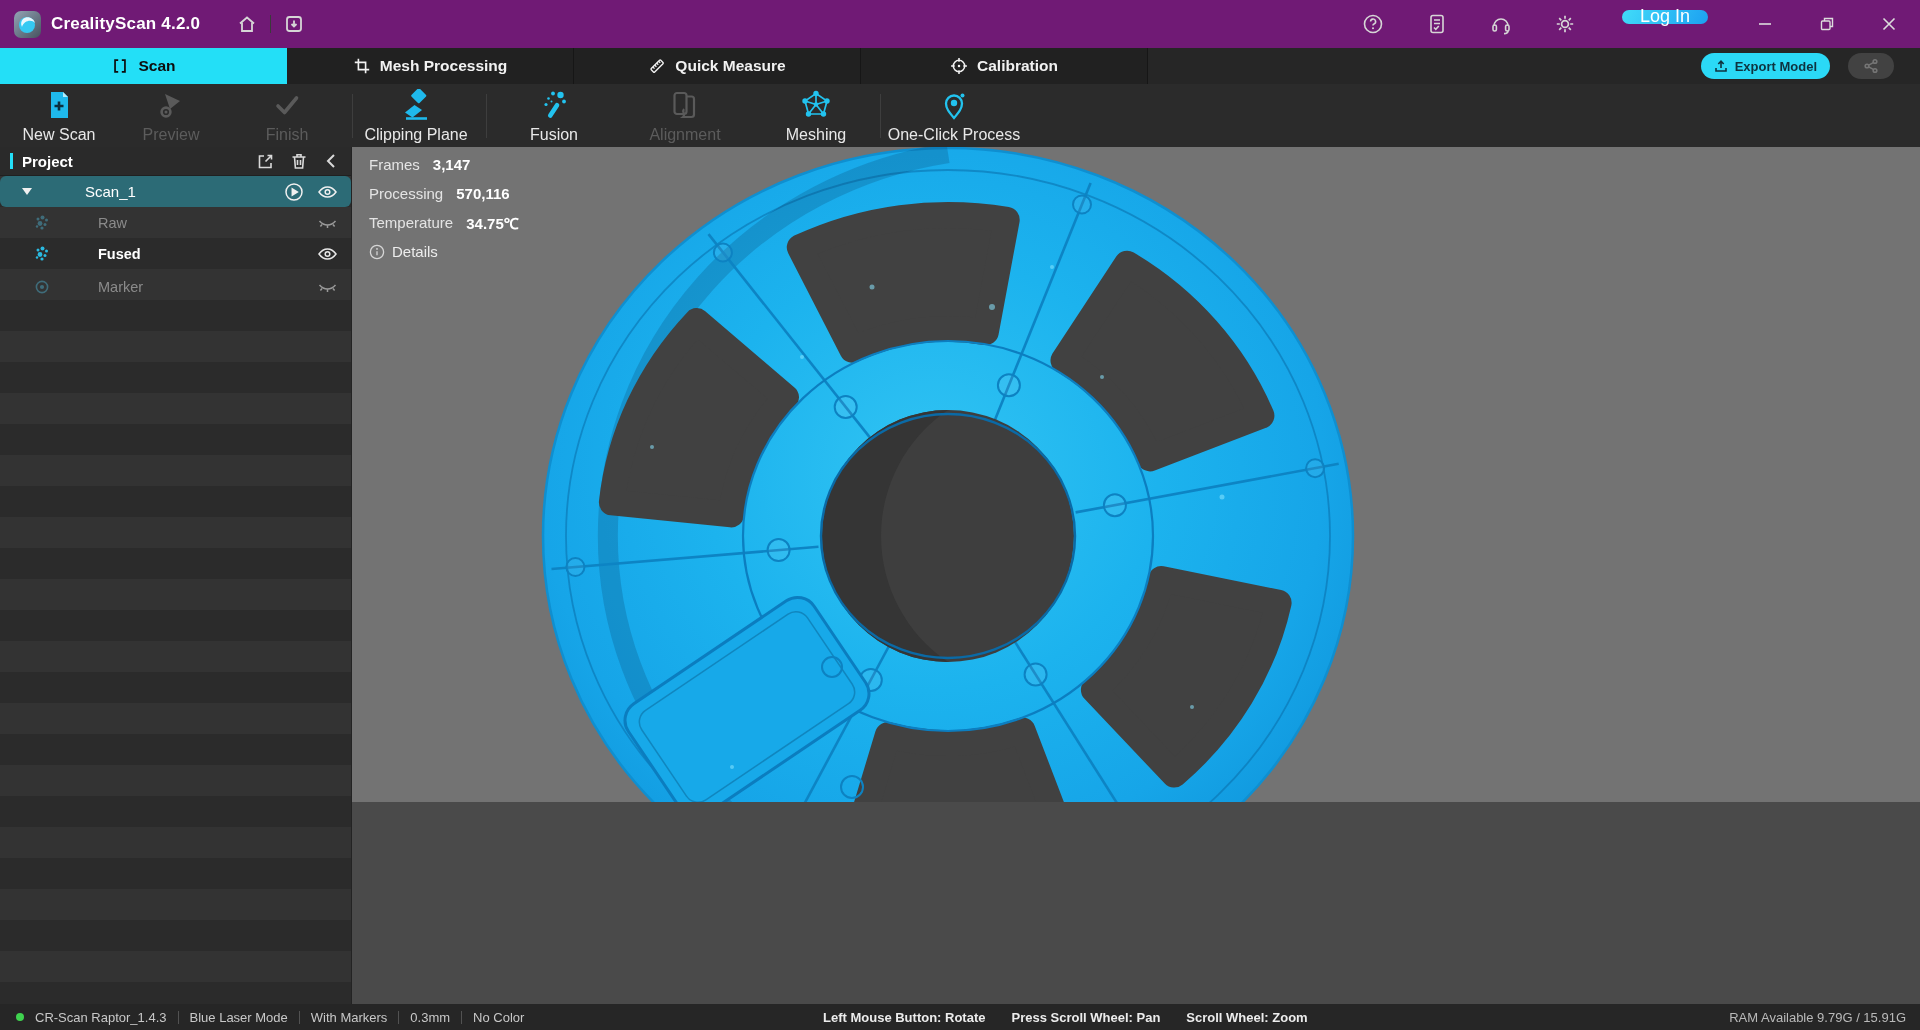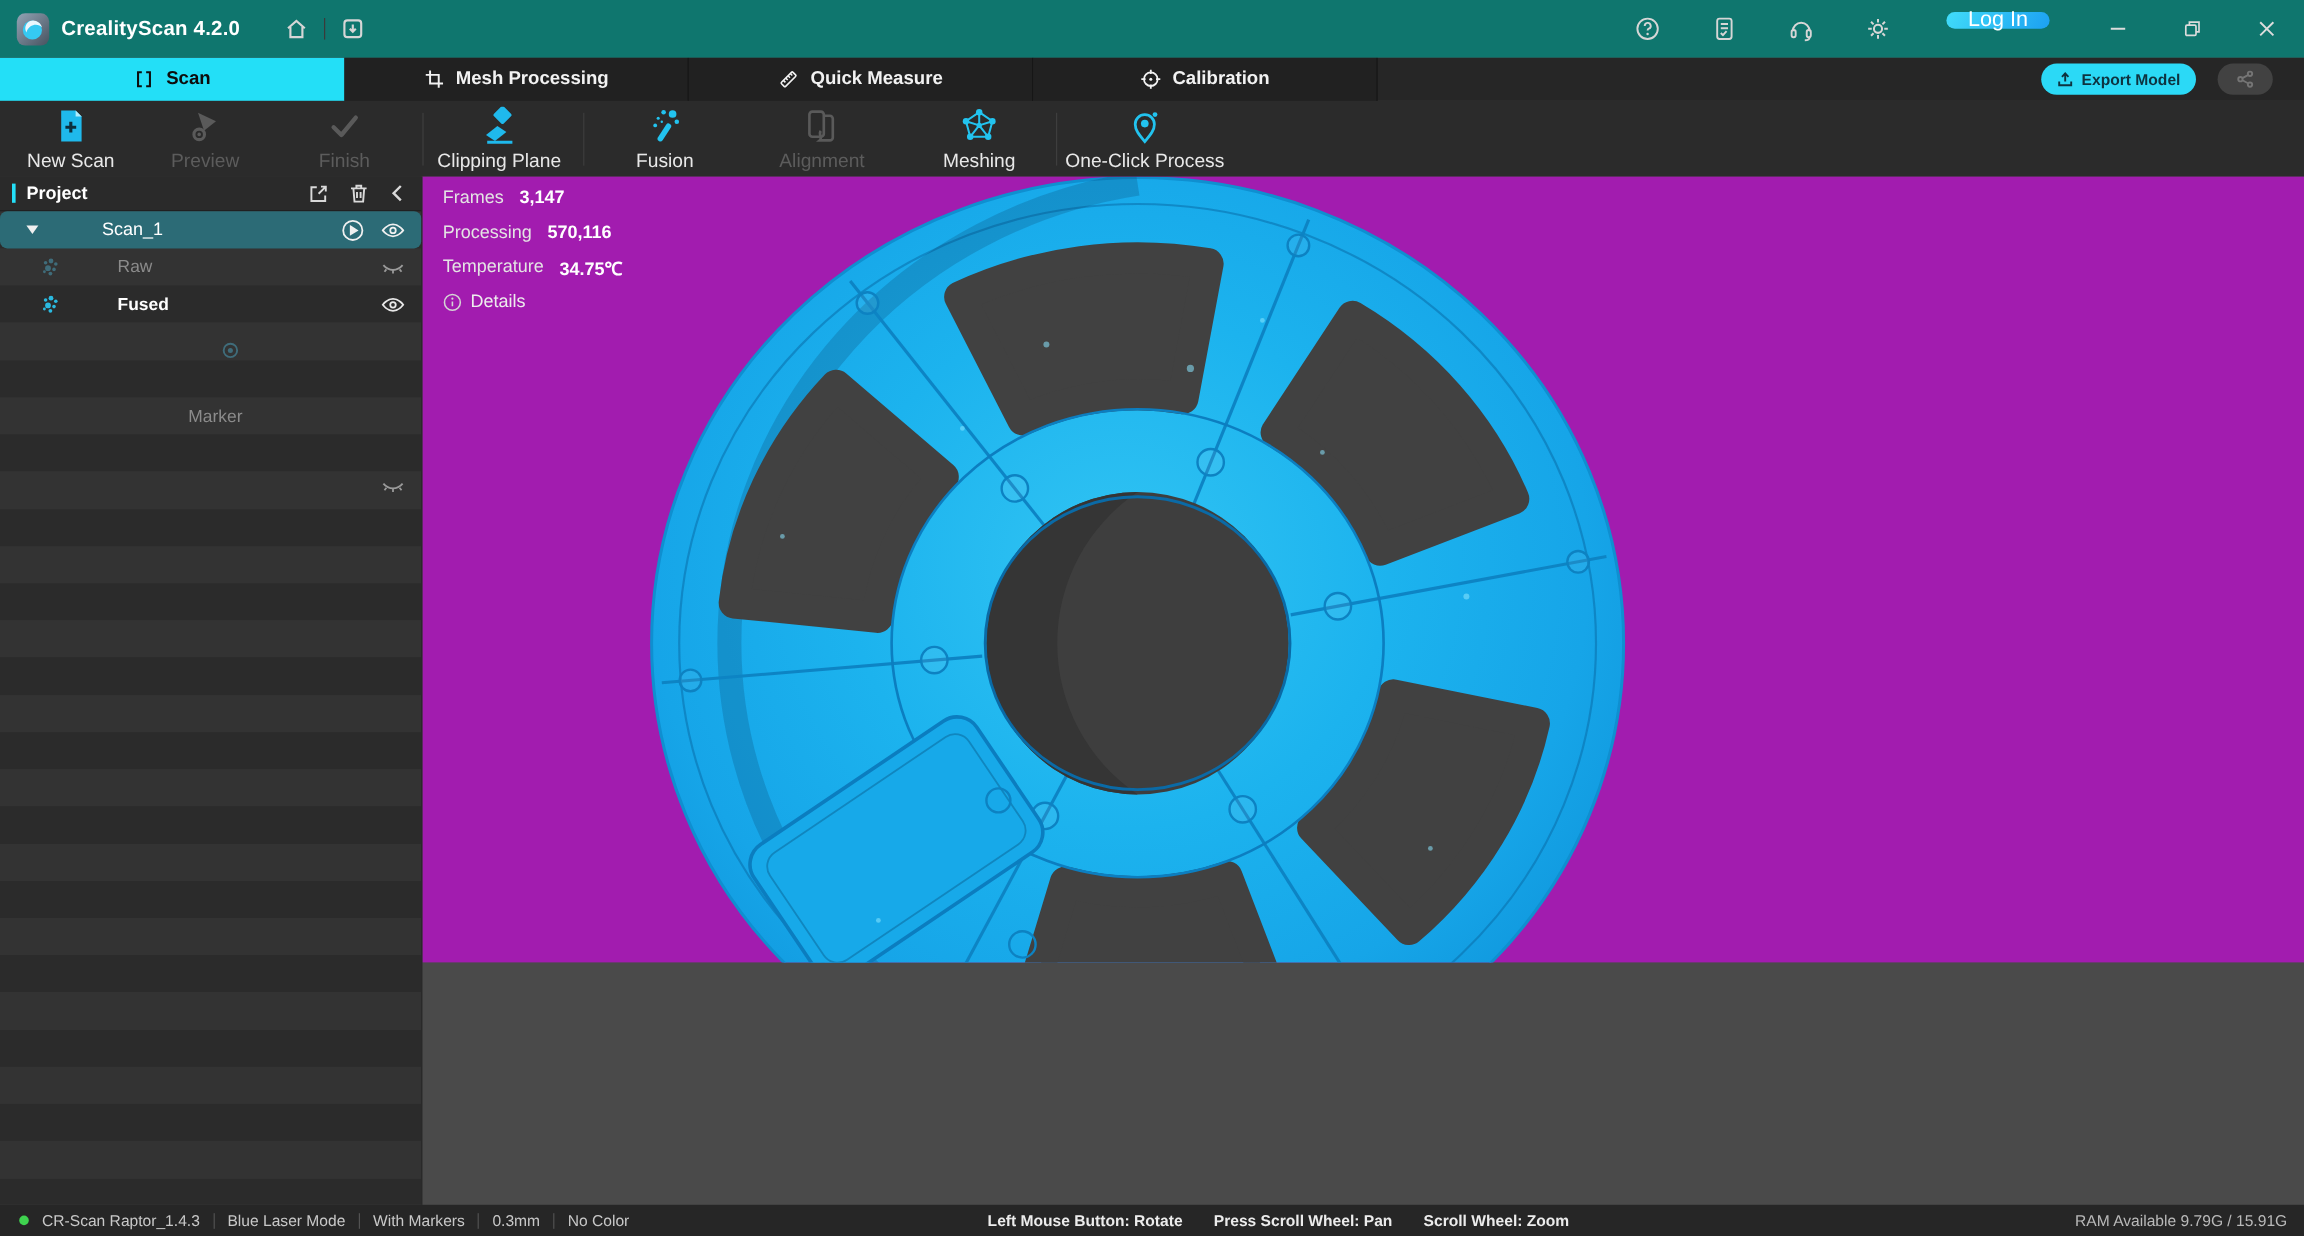--- a/index.html
+++ b/index.html
@@ -1,21 +1,21 @@
 <!DOCTYPE html>
 <html><head>
 <meta charset="utf-8">
 <style>
   * { margin:0; padding:0; box-sizing:border-box; }
   html,body { width:1920px; height:1030px; overflow:hidden; }
   body { font-family:"Liberation Sans", sans-serif; background:#4a4a4a; color:#ddd; position:relative; }
   svg { display:block; }
 
   
-  .titlebar { position:absolute; left:0; top:0; width:1920px; height:48px; background:#0f766e; display:flex; align-items:center; z-index:50;justify-content:flex-end; }
+  .titlebar { position:absolute; left:0; top:0; width:1920px; height:48px; background:#701a75; display:flex; align-items:center; z-index:50;justify-content:flex-end; }
   .logo { width:27px; height:27px; border-radius:7px; margin-left:14px; background:linear-gradient(135deg,#93a4b5,#46525f); position:relative; overflow:hidden; flex:none; }
   .logo svg { position:absolute; inset:0; }
   .app-title { font-size:17px; font-weight:bold; color:#fff; margin-left:10px; letter-spacing:.2px; }
   .tb-ic { width:34px; height:34px; display:flex; align-items:center; justify-content:center; color:#d6d6d6; flex:none; }
   .tb-sep { width:1px; height:18px; background:#3a3a3a; margin:0 6px; }
   .proj-title { position:absolute; left:50%; top:0; transform:translateX(-50%); height:48px; display:flex; align-items:center; color:#c9c9c9; font-size:15px; }
   .tb-right { margin-left:auto; display:flex; align-items:center; height:48px; }
   .tb-right .tb-ic { margin-right:30px; }
   .login-btn { height:14px; padding:0 18px; border-radius:15px; background:linear-gradient(120deg,#41dcf9,#1ca0f1); color:#fff; font-size:18px; display:flex; align-items:center; margin:0 26px 15px 10px; cursor:default; }
   .win-btn { width:62px; height:48px; display:flex; align-items:center; justify-content:center; color:#dcdcdc; }
@@ -40,27 +40,27 @@
   .side-header { position:absolute; left:0; top:0; width:100%; height:29px; background:#2a2a2a; border-bottom:1px solid #202020; display:flex; align-items:center; }
   .accent { width:3px; height:16px; background:#24dff8; margin-left:10px; }
   .side-header .shlbl { margin-left:9px; font-size:15px; font-weight:bold; color:#fff; }
   .sh-icons { margin-left:auto; margin-right:12px; display:flex; align-items:center; gap:15px; color:#d9d9d9; }
   .trow { position:absolute; left:0; width:100%; height:31px; display:flex; align-items:center;gap:39px; }
   .trow .tlbl { font-size:14.5px; }
   .row-scan { top:29px; background:#2c6b76; border-radius:6px; }
   .caret { width:0; height:0; border-left:5.5px solid transparent; border-right:5.5px solid transparent; border-top:7px solid #f0f0f0; margin-left:22px; }
   .row-scan .tlbl { color:#fff; margin-left:14px; font-size:15px; }
   .row-icons { margin-left:auto; margin-right:13px; display:flex; align-items:center; gap:13px; }
-  .row-raw { top:60px; } .row-fused { top:91px; } .row-marker { top:136px;flex-direction:column; }
+  .row-raw { top:60px; } .row-fused { top:91px; } .row-marker { top:124px; }
   .sub-ic { margin-left:33px; width:18px; flex:none; }
   .row-raw .tlbl, .row-marker .tlbl { color:#8b8b8b; margin-left:8px; }
   .row-fused .tlbl { color:#fff; font-weight:bold; margin-left:8px; }
 
   
-  .viewport { position:absolute; left:352px; top:147px; width:1568px; height:655px; background:#a21caf; overflow:hidden; z-index:10; }
+  .viewport { position:absolute; left:352px; top:147px; width:1568px; height:655px; background:#737373; overflow:hidden; z-index:10; }
   .spool { position:absolute; left:0; top:0; }
   .stats { position:absolute; left:17px; top:3px; }
   .stat-row { height:29px; display:flex; align-items:center; gap:13px; }
   .stat-row .sl { font-size:15px; color:#e4e4e4; }
   .stat-row .sv { font-size:15px; color:#fff; font-weight:600; }
   .details-row { height:29px; display:flex; align-items:center; gap:7px; color:#ededed; font-size:15px; }
 
   
   .vtoolbar { position:absolute; left:415px; top:771px; display:flex; gap:14px; align-items:center; }
   .vgroup { background:rgba(23,23,26,.93); border-radius:12px; padding:6px; display:flex; gap:6px; }

